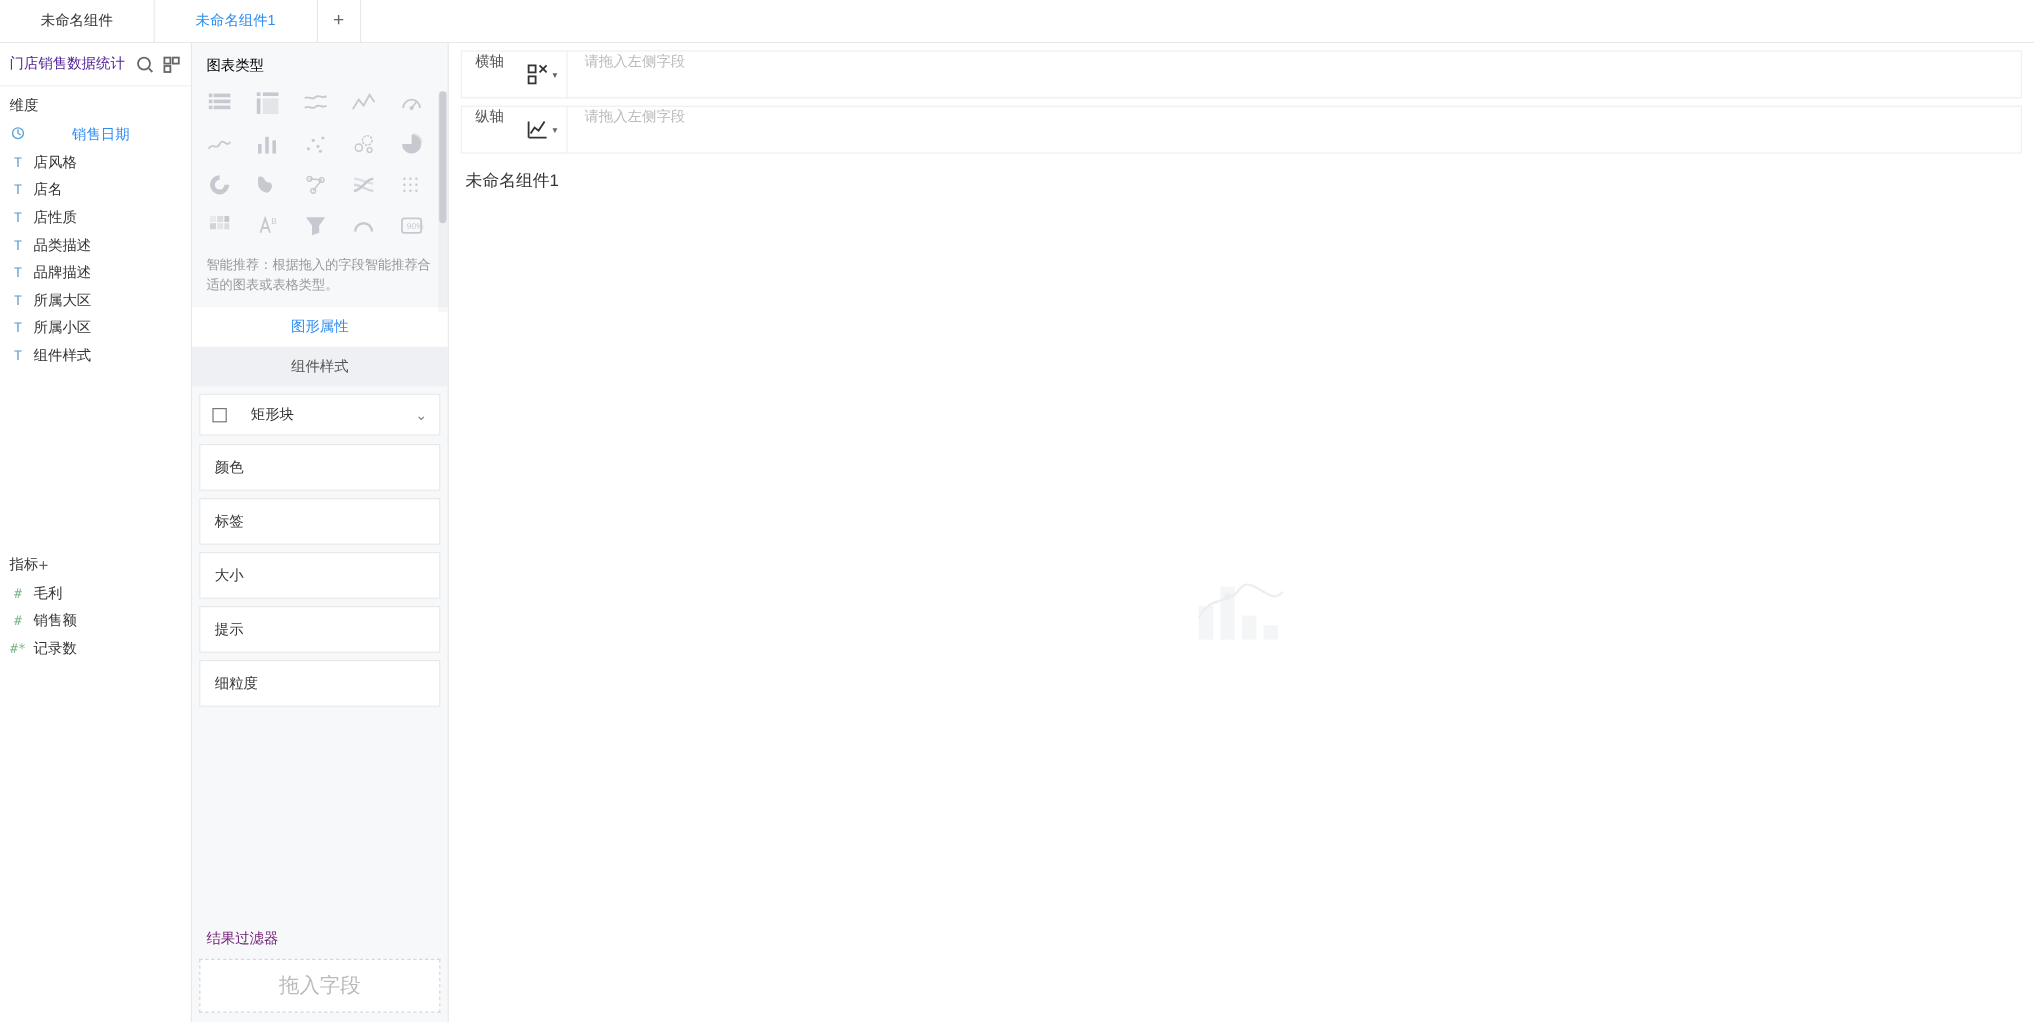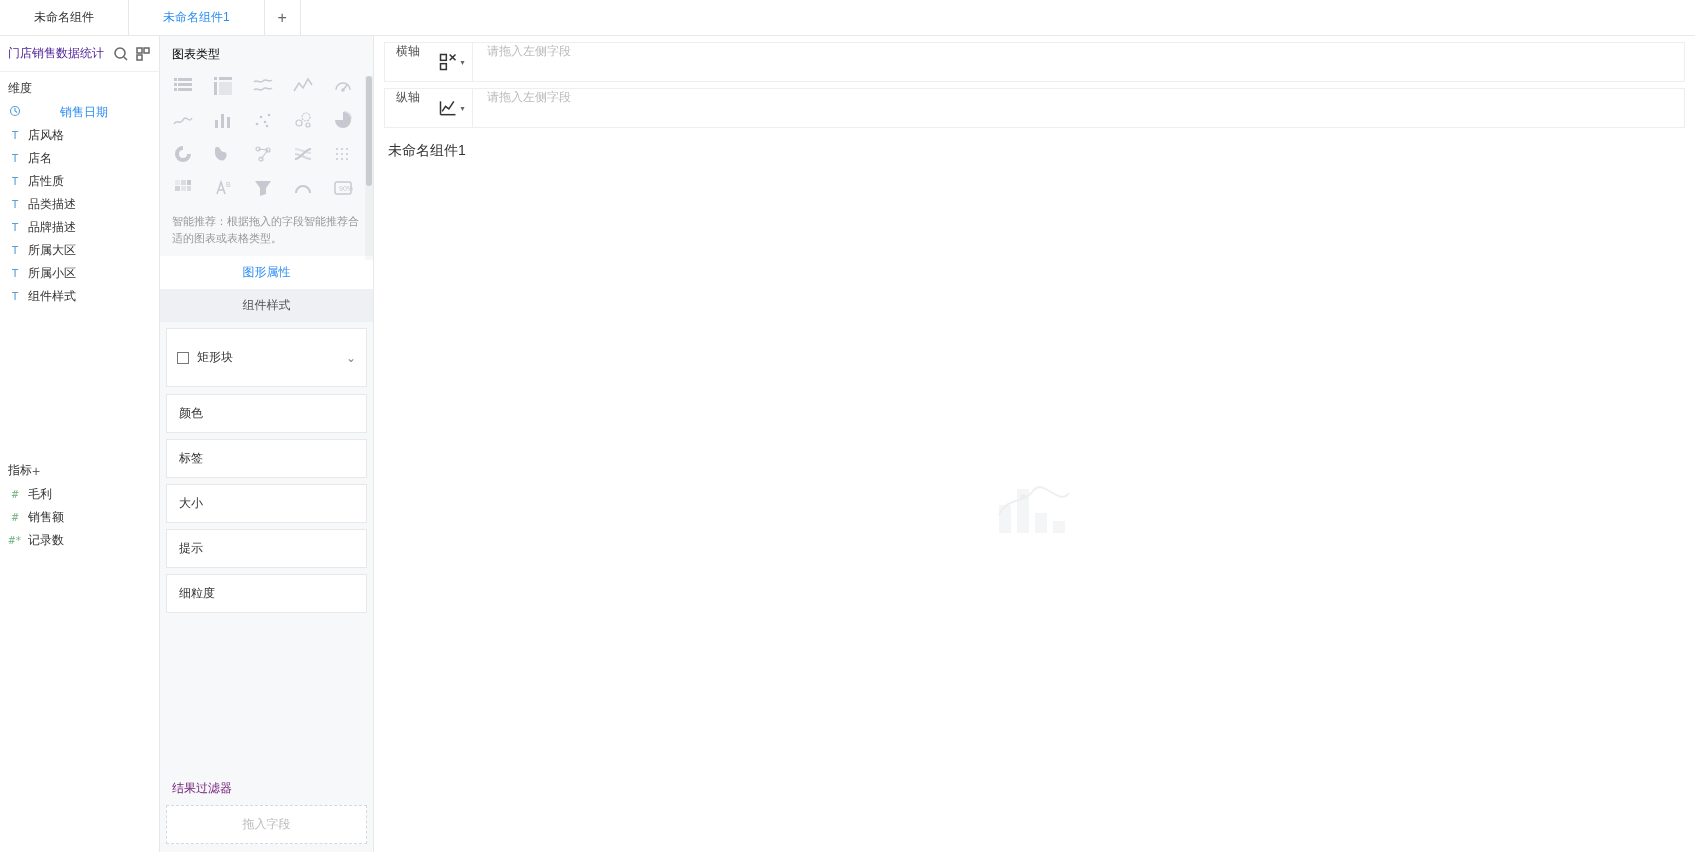--- a/index.html
+++ b/index.html
@@ -34,26 +34,26 @@
 .col-config { width: 214px; background: #f7f8fa; border-right: 1px solid #e8e8e8; display: flex; flex-direction: column; position: relative; }
 .cfg-header { padding: 10px 12px 6px; font-size: 12px; color: #000000; }
 .chart-types { padding: 0 10px; }
 .ct-row { display: flex; gap: 18px; padding: 6px 2px; }
 .ct-cell { width: 22px; height: 22px; display: flex; align-items: center; justify-content: center; color: #c6c9cf; cursor: pointer; }
 .ct-cell svg { width: 20px; height: 20px; }
 .cfg-hint { padding: 8px 12px 10px; font-size: 11px; color: #999; line-height: 1.5; }
 .cfg-tabs { display: flex; background: #eef0f3; flex-direction: column; }
 .cfg-tab { flex: 1; text-align: center; padding: 8px 0; font-size: 12px; cursor: pointer; color: #555; }
 .cfg-tab.active { background: #fff; color: #2c8df4; }
-.shape-select { margin: 6px 6px 4px; background: #fff; border: 1px solid #e8e8e8; padding: 20px 10px; display: flex; align-items: center; gap: 8px; cursor: pointer; }
+.shape-select { margin: 6px 6px 4px; background: #fff; border: 1px solid #e8e8e8; padding: 8px 10px; display: flex; align-items: center; gap: 20px; cursor: pointer; }
 .shape-select .box-icon { width: 12px; height: 12px; border: 1.5px solid #777; }
 .shape-select .chev { margin-left: auto; color: #888; }
 .prop-row { margin: 3px 6px; background: #fff; border: 1px solid #e8e8e8; padding: 10px 12px; font-size: 12px; color: #333; cursor: pointer; }
 .filter-section { margin-top: auto; padding: 10px 12px 4px; font-size: 12px; color: #701a75; }
-.filter-drop { margin: 4px 6px 8px; border: 1px dashed #d5d8dc; padding: 10px; text-align: center; color: #bbb; font-size: 12px; background: #fff; }
+.filter-drop { margin: 4px 6px 8px; border: 1px dashed #d5d8dc; padding: 10px; text-align: center; color: #bbb; font-size: 17px; background: #fff; }
 .cfg-scroll-track { position: absolute; right: 0; top: 40px; width: 8px; height: 184px; background: rgba(0,0,0,0.03); }
 .cfg-scroll-thumb { position: absolute; right: 1px; top: 40px; width: 6px; height: 110px; background: #c9ccd1; border-radius: 3px; }
 
 
 .col-canvas { flex: 1; display: flex; flex-direction: column; background: #fff; }
 .axis-row { display: flex; align-items: flex-start; height: 40px; border: 1px solid #eceef1; margin: 6px 10px 0; background: #fff; }
 .axis-label { width: 46px; text-align: center; font-size: 12px; color: #555; }
 .axis-icon-wrap { width: 42px; display: flex; align-items: center; justify-content: center; border-right: 1px solid #eceef1; height: 100%; color: #333; gap: 2px; cursor: pointer; }
 .axis-icon-wrap svg { width: 20px; height: 20px; }
 .axis-caret { font-size: 8px; color: #666; }

